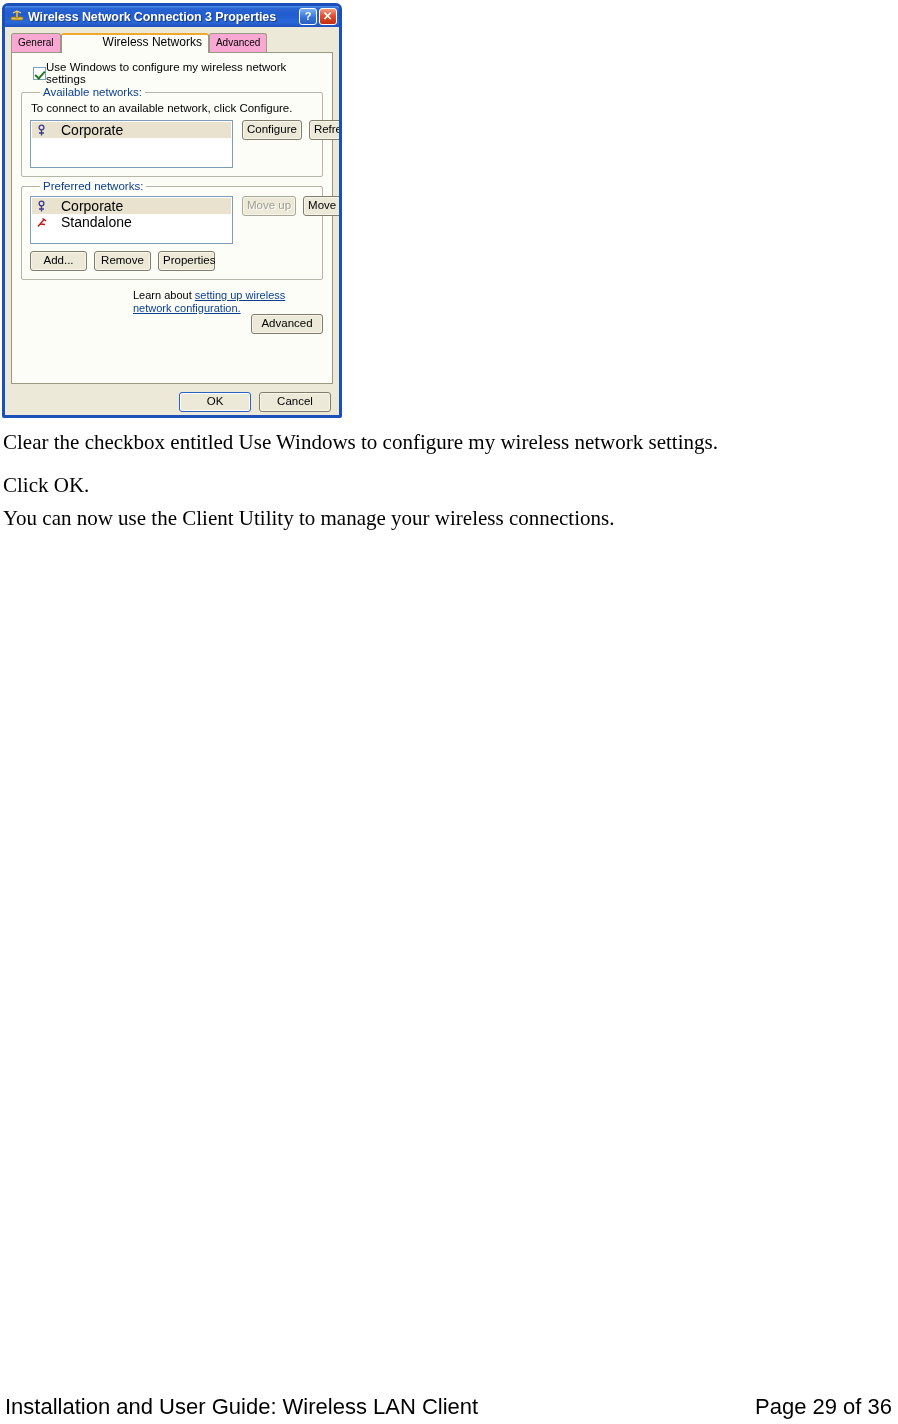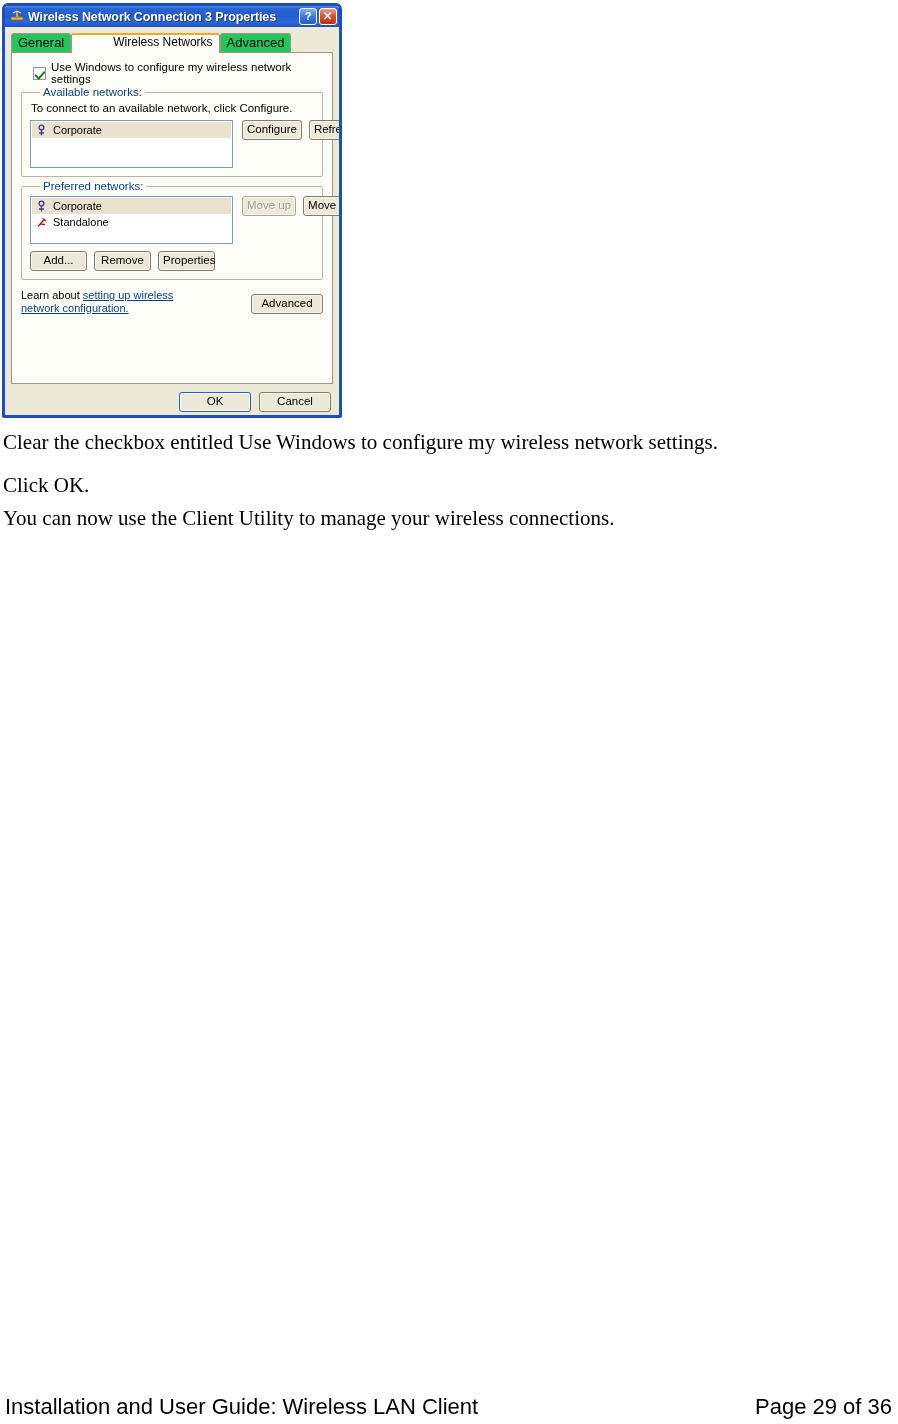--- a/index.html
+++ b/index.html
@@ -76,24 +76,24 @@
   
   .tabstrip {
     position: relative;
     height: 21px;
     margin: 4px 6px 0 6px;
     display: flex;
     align-items: flex-end;
     gap: 0px;
   }
   .tab {
-    font-size: 13px;
+    font-size: 10px;
     color: #000;
     padding: 2px 6px 3px 6px;
-    background: #22c55e;
+    background: #f9a8d4;
     border: 1px solid #9a9a84;
     border-bottom: none;
     border-radius: 3px 3px 0 0;
     line-height: 13px;
     position: relative;
     box-sizing: border-box;
   }
   .tab.active {
     background: #fdfdf8;
     border-top: 2px solid #f0a830;
@@ -113,21 +113,20 @@
     height: 332px;
     box-sizing: border-box;
     padding: 7px 9px;
     z-index: 1;
   }
 
   
   .cbrow {
     display: flex;
     align-items: center;
-    gap: 5px;
     margin: 1px 0 7px 2px;
     padding-left: 10px;
   }
   .chk {
     width: 13px; height: 13px;
     border: 1px solid #7b9ebd;
     background: #ffffff;
     box-sizing: border-box;
     position: relative;
     flex: 0 0 13px;
@@ -171,22 +170,22 @@
     flex: 1 1 auto;
     background: #ffffff;
     border: 1px solid #7f9db9;
     box-sizing: border-box;
     padding: 1px;
     overflow: hidden;
   }
   .listbox.avail { height: 48px; }
   .listbox.pref  { height: 48px; }
   .litem {
-    display: flex; align-items: center; gap: 5px;
-    font-size: 11px; color: #000;
+    display: flex; align-items: center; gap: 13px;
+    font-size: 14px; color: #000;
     height: 16px;
     padding-left: 3px;
   }
   .litem.selected { background: #e8e2cf; }
   .btncol { display: flex; flex-direction: row; gap: 7px; width: 72px; flex: 0 0 72px; }
 
   .btn {
     font-family: "Liberation Sans", sans-serif;
     font-size: 11.5px;
     color: #000;
@@ -207,20 +206,21 @@
     display: flex; gap: 7px; margin-top: 7px;
   }
   .btnrow .btn { width: 57px; }
 
   
   .learnrow {
     display: flex;
     align-items: flex-end;
     justify-content: space-between;
     margin-top: 1px;
+    flex-direction: column;
   }
   .learntext {
     font-size: 11px;
     color: #000;
     line-height: 12.5px;
     max-width: 190px;
   }
   .learntext a {
     color: #0b3f8f;
     text-decoration: underline;

